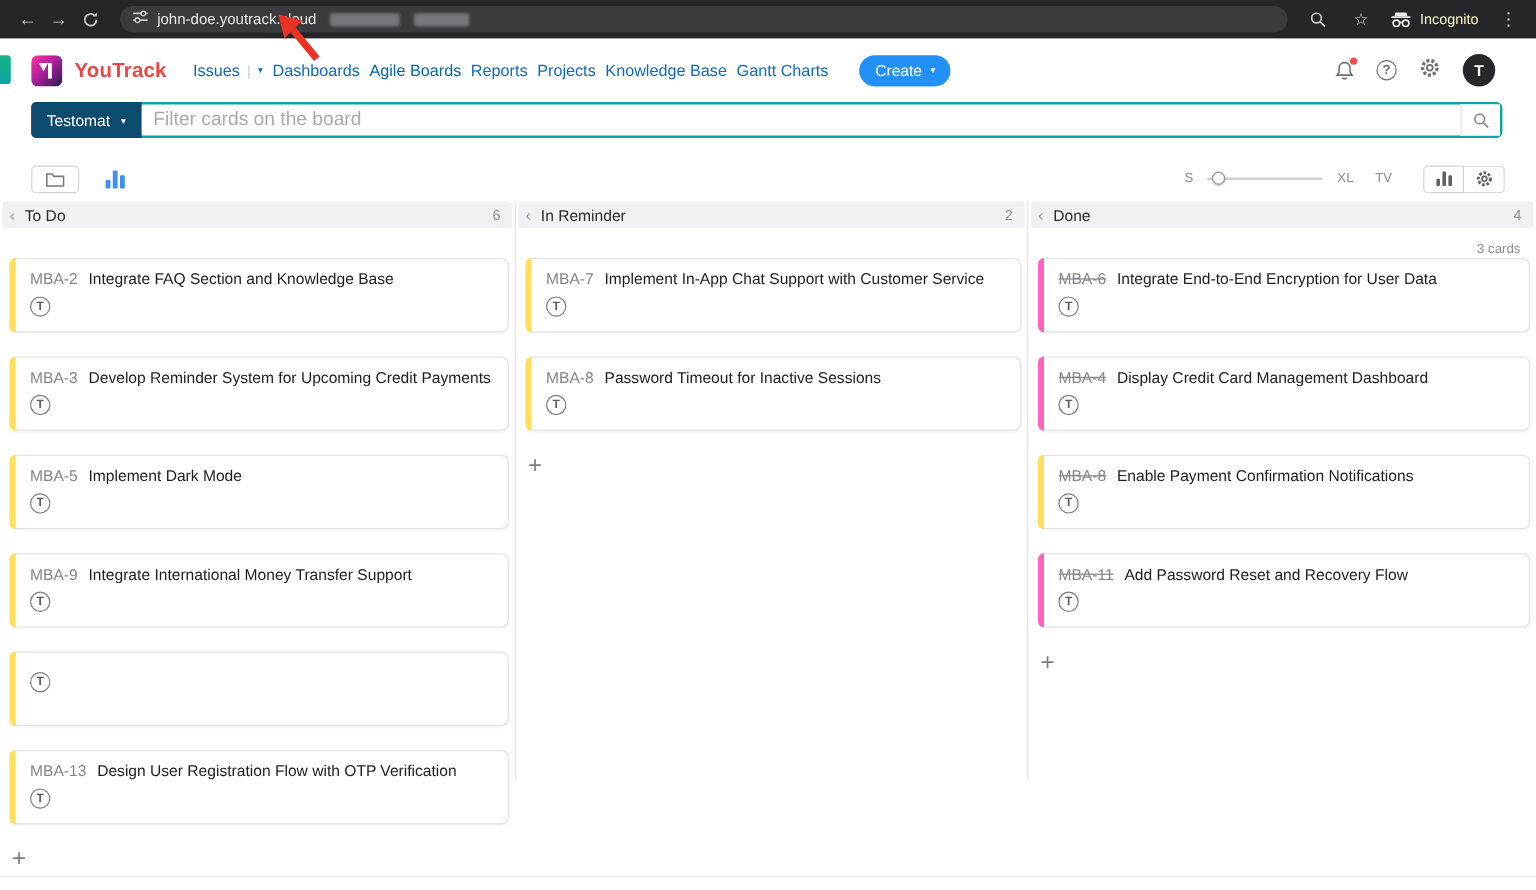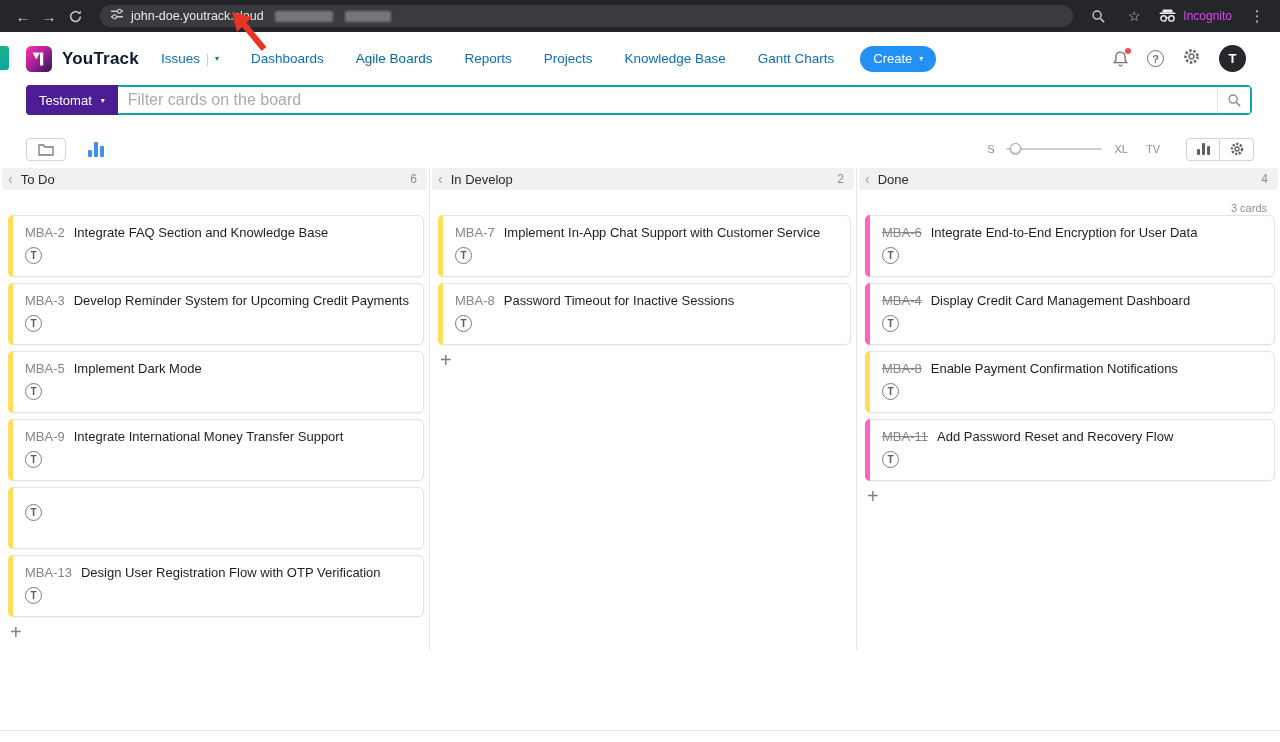--- a/index.html
+++ b/index.html
@@ -6,49 +6,49 @@
   html,body { width:1280px; height:742px; background:#fff; font-family:"Liberation Sans",sans-serif; overflow:hidden; position:relative; }
 
   
   .browser-bar{position:absolute;top:0;left:0;width:1280px;height:32px;background:#25262a;display:flex;align-items:center;padding:0 12px;gap:4px;z-index:5}
   .bicon{width:22px;height:22px;display:flex;align-items:center;justify-content:center;color:#c7c9cd;font-size:15px;border-radius:50%;cursor:pointer}
   .url-pill{flex:1;height:22px;margin:0 10px;background:#3a3b3f;border-radius:12px;display:flex;align-items:center;padding:0 10px;gap:7px;min-width:0}
   .url-text{color:#e8eaed;font-size:12.5px;white-space:nowrap}
   .redact{height:11px;border-radius:2px;background:#74767b;filter:blur(1.2px)}
   .r1{width:58px;margin-left:4px}.r2{width:46px;margin-left:5px}
   .right-icons{display:flex;align-items:center;gap:14px;color:#c7c9cd}
-  .incog{display:flex;align-items:flex-start;gap:7px;color:#d946ef;font-size:12px}
+  .incog{display:flex;align-items:flex-end;gap:7px;color:#fef9c3;font-size:12px}
   .star-ico{font-size:14px}
   .dots-ico{font-size:15px;letter-spacing:0}
 
   
   .anno-arrow{position:absolute;left:228px;top:8px;z-index:20;pointer-events:none}
 
   
   .app-header{position:absolute;top:32px;left:0;width:1280px;height:53px;background:#fff;display:flex;align-items:center;padding-left:26px;padding-right:34px}
   .edge-tab{position:absolute;left:0;top:14px;width:9px;height:24px;border-radius:0 3px 3px 0;background:linear-gradient(180deg,#19b287,#0da5a5)}
   .yt-logo{width:26px;height:26px;margin-right:10px;flex:none}
-  .yt-name{font-size:17px;font-weight:700;color:#0f172a;letter-spacing:.2px}
-  .main-nav{display:flex;align-items:flex-start;gap:32px;margin-left:22px;font-size:13.5px}
+  .yt-name{font-size:17px;font-weight:700;color:#ef4444;letter-spacing:.2px}
+  .main-nav{display:flex;align-items:flex-start;gap:8px;margin-left:22px;font-size:13.5px}
   .nav-item{display:flex;align-items:center;gap:6px}
   .nav-link{color:#0f6cbd;cursor:pointer}
   .nav-link.active{color:#0369a1}
   .nav-pipe{color:#c9c9ce;font-size:12px}
   .nav-caret{color:#0f6cbd;font-size:8px}
   .create-btn{margin-left:26px;height:26px;padding:0 13px;border-radius:13px;background:#2290f4;color:#fff;font-size:13px;display:flex;align-items:center;gap:7px;border:none;cursor:pointer;font-family:inherit}
   .create-caret{font-size:8px;color:#fff}
   .hdr-icons{display:flex;align-items:center;gap:18px;margin-left:auto}
   .bell-wrap{position:relative;display:flex}
   .bell-dot{position:absolute;top:-2px;right:-2px;width:6px;height:6px;border-radius:50%;background:#f24c4c}
   .q-icon{width:17px;height:17px;border:1.4px solid #6f6f75;border-radius:50%;color:#6f6f75;font-size:11px;font-weight:700;display:flex;align-items:center;justify-content:center}
   .hdr-avatar{width:27px;height:27px;border-radius:50%;background:#26262b;color:#fff;font-size:13px;font-weight:700;display:flex;align-items:center;justify-content:center;cursor:pointer}
 
   
   .board-bar{position:absolute;top:85px;left:26px;width:1226px;height:30px;border:2px solid #0da5a5;border-radius:5px;background:#fff;display:flex;align-items:stretch}
-  .board-select{margin:-2px;height:30px;background:#4c1d95;color:#fff;font-size:13px;display:flex;align-items:center;gap:9px;padding:0 13px;border-radius:4px 0 0 4px;cursor:pointer;flex:none}
+  .board-select{margin:-2px;height:30px;background:#0c4a6e;color:#fff;font-size:13px;display:flex;align-items:center;gap:9px;padding:0 13px;border-radius:4px 0 0 4px;cursor:pointer;flex:none}
   .sel-caret{font-size:8px;color:#fff}
   .filter-input{flex:1;border:none;outline:none;font-size:16px;color:#3a3a40;padding:0 12px;font-family:inherit;background:transparent}
   .filter-input::placeholder{color:#a9a9b0}
   .search-btn{width:33px;display:flex;align-items:center;justify-content:center;border-left:1px solid #e6e6e9;cursor:pointer;background:#fff;border-top:none;border-right:none;border-bottom:none}
 
   
   .tools{position:absolute;top:137px;left:26px;width:1228px;height:24px;display:flex;align-items:center}
   .tool-btn{height:23px;border:1px solid #d4d4d8;border-radius:4px;display:flex;align-items:center;justify-content:center;background:#fff;cursor:pointer}
   .folder-btn{width:40px}
   .bars-ico{margin-left:22px;display:flex;align-items:flex-end;gap:2px;cursor:pointer}
@@ -71,21 +71,21 @@
   .board{position:absolute;top:168px;left:0;width:1280px;height:520px}
   .vsep{position:absolute;top:0;width:1px;height:482px;background:#e4e4e8}
   .vs1{left:429px}.vs2{left:856px}
   .column{position:absolute;top:0}
   .col0{left:0;width:429px}.col1{left:430px;width:426px}.col2{left:857px;width:423px}
   .col-header{height:22px;background:#f1f1f3;display:flex;align-items:center;padding:0 10px 0 6px;border-radius:3px;margin:0 2px;cursor:pointer}
   .col-collapse{color:#9a9aa0;font-size:14px;margin-right:8px}
   .col-title{font-size:13px;color:#2a2a2e}
   .col-count{margin-left:auto;font-size:12px;color:#8d8d93}
   .col-cards{padding:25px 5px 0 8px}
-  .card{position:relative;background:#fff;border:1px solid #e2e2e6;border-radius:6px;height:62px;margin-bottom:6px;padding:9px 10px 0 16px;box-shadow:0 1px 2px rgba(0,0,0,.04);cursor:pointer}
+  .card{position:relative;background:#fff;border:1px solid #e2e2e6;border-radius:6px;height:62px;margin-bottom:20px;padding:9px 10px 0 16px;box-shadow:0 1px 2px rgba(0,0,0,.04);cursor:pointer}
   .card::before{content:"";position:absolute;left:-1px;top:-1px;bottom:-1px;width:5px;border-radius:6px 0 0 6px;background:var(--stripe)}
   .card-line{display:flex;gap:9px;align-items:baseline;white-space:nowrap;overflow:hidden}
   .card-id{font-size:13px;color:#85858d;flex:none}
   .card-id.done{text-decoration:line-through}
   .card-title{font-size:13px;color:#1d1e22}
   .card-avatar{margin-top:7px;width:17px;height:17px;border:1.5px solid #7c7c84;border-radius:50%;display:flex;align-items:center;justify-content:center;font-size:10px;font-weight:700;color:#5c5c64}
   .add-card{font-size:20px;color:#7e7e86;width:20px;line-height:18px;margin:3px 0 0 2px;cursor:pointer}
   .total-label{position:absolute;top:34px;right:13px;font-size:11px;color:#8d8d93}
   .bottom-line{position:absolute;top:730px;left:0;width:1280px;height:1px;background:#e8e8ea}
 </style>
@@ -301,21 +301,21 @@
             <span class="card-title">Design User Registration Flow with OTP Verification</span>
           </div>
           <div class="card-avatar">T</div>
         </div>
         <div class="add-card">+</div>
       </div>
     </div>
     <div class="column col1">
       <div class="col-header">
         <span class="col-collapse">‹</span>
-        <span class="col-title">In Develop</span>
+        <span class="col-title">In Reminder</span>
         <span class="col-count">2</span>
       </div>
       <div class="col-cards">
         <div class="card" style="--stripe: #ffde5c;">
           <div class="card-line">
             <span class="card-id">MBA-7</span>
             <span class="card-title">Implement In-App Chat Support with Customer Service</span>
           </div>
           <div class="card-avatar">T</div>
         </div>

